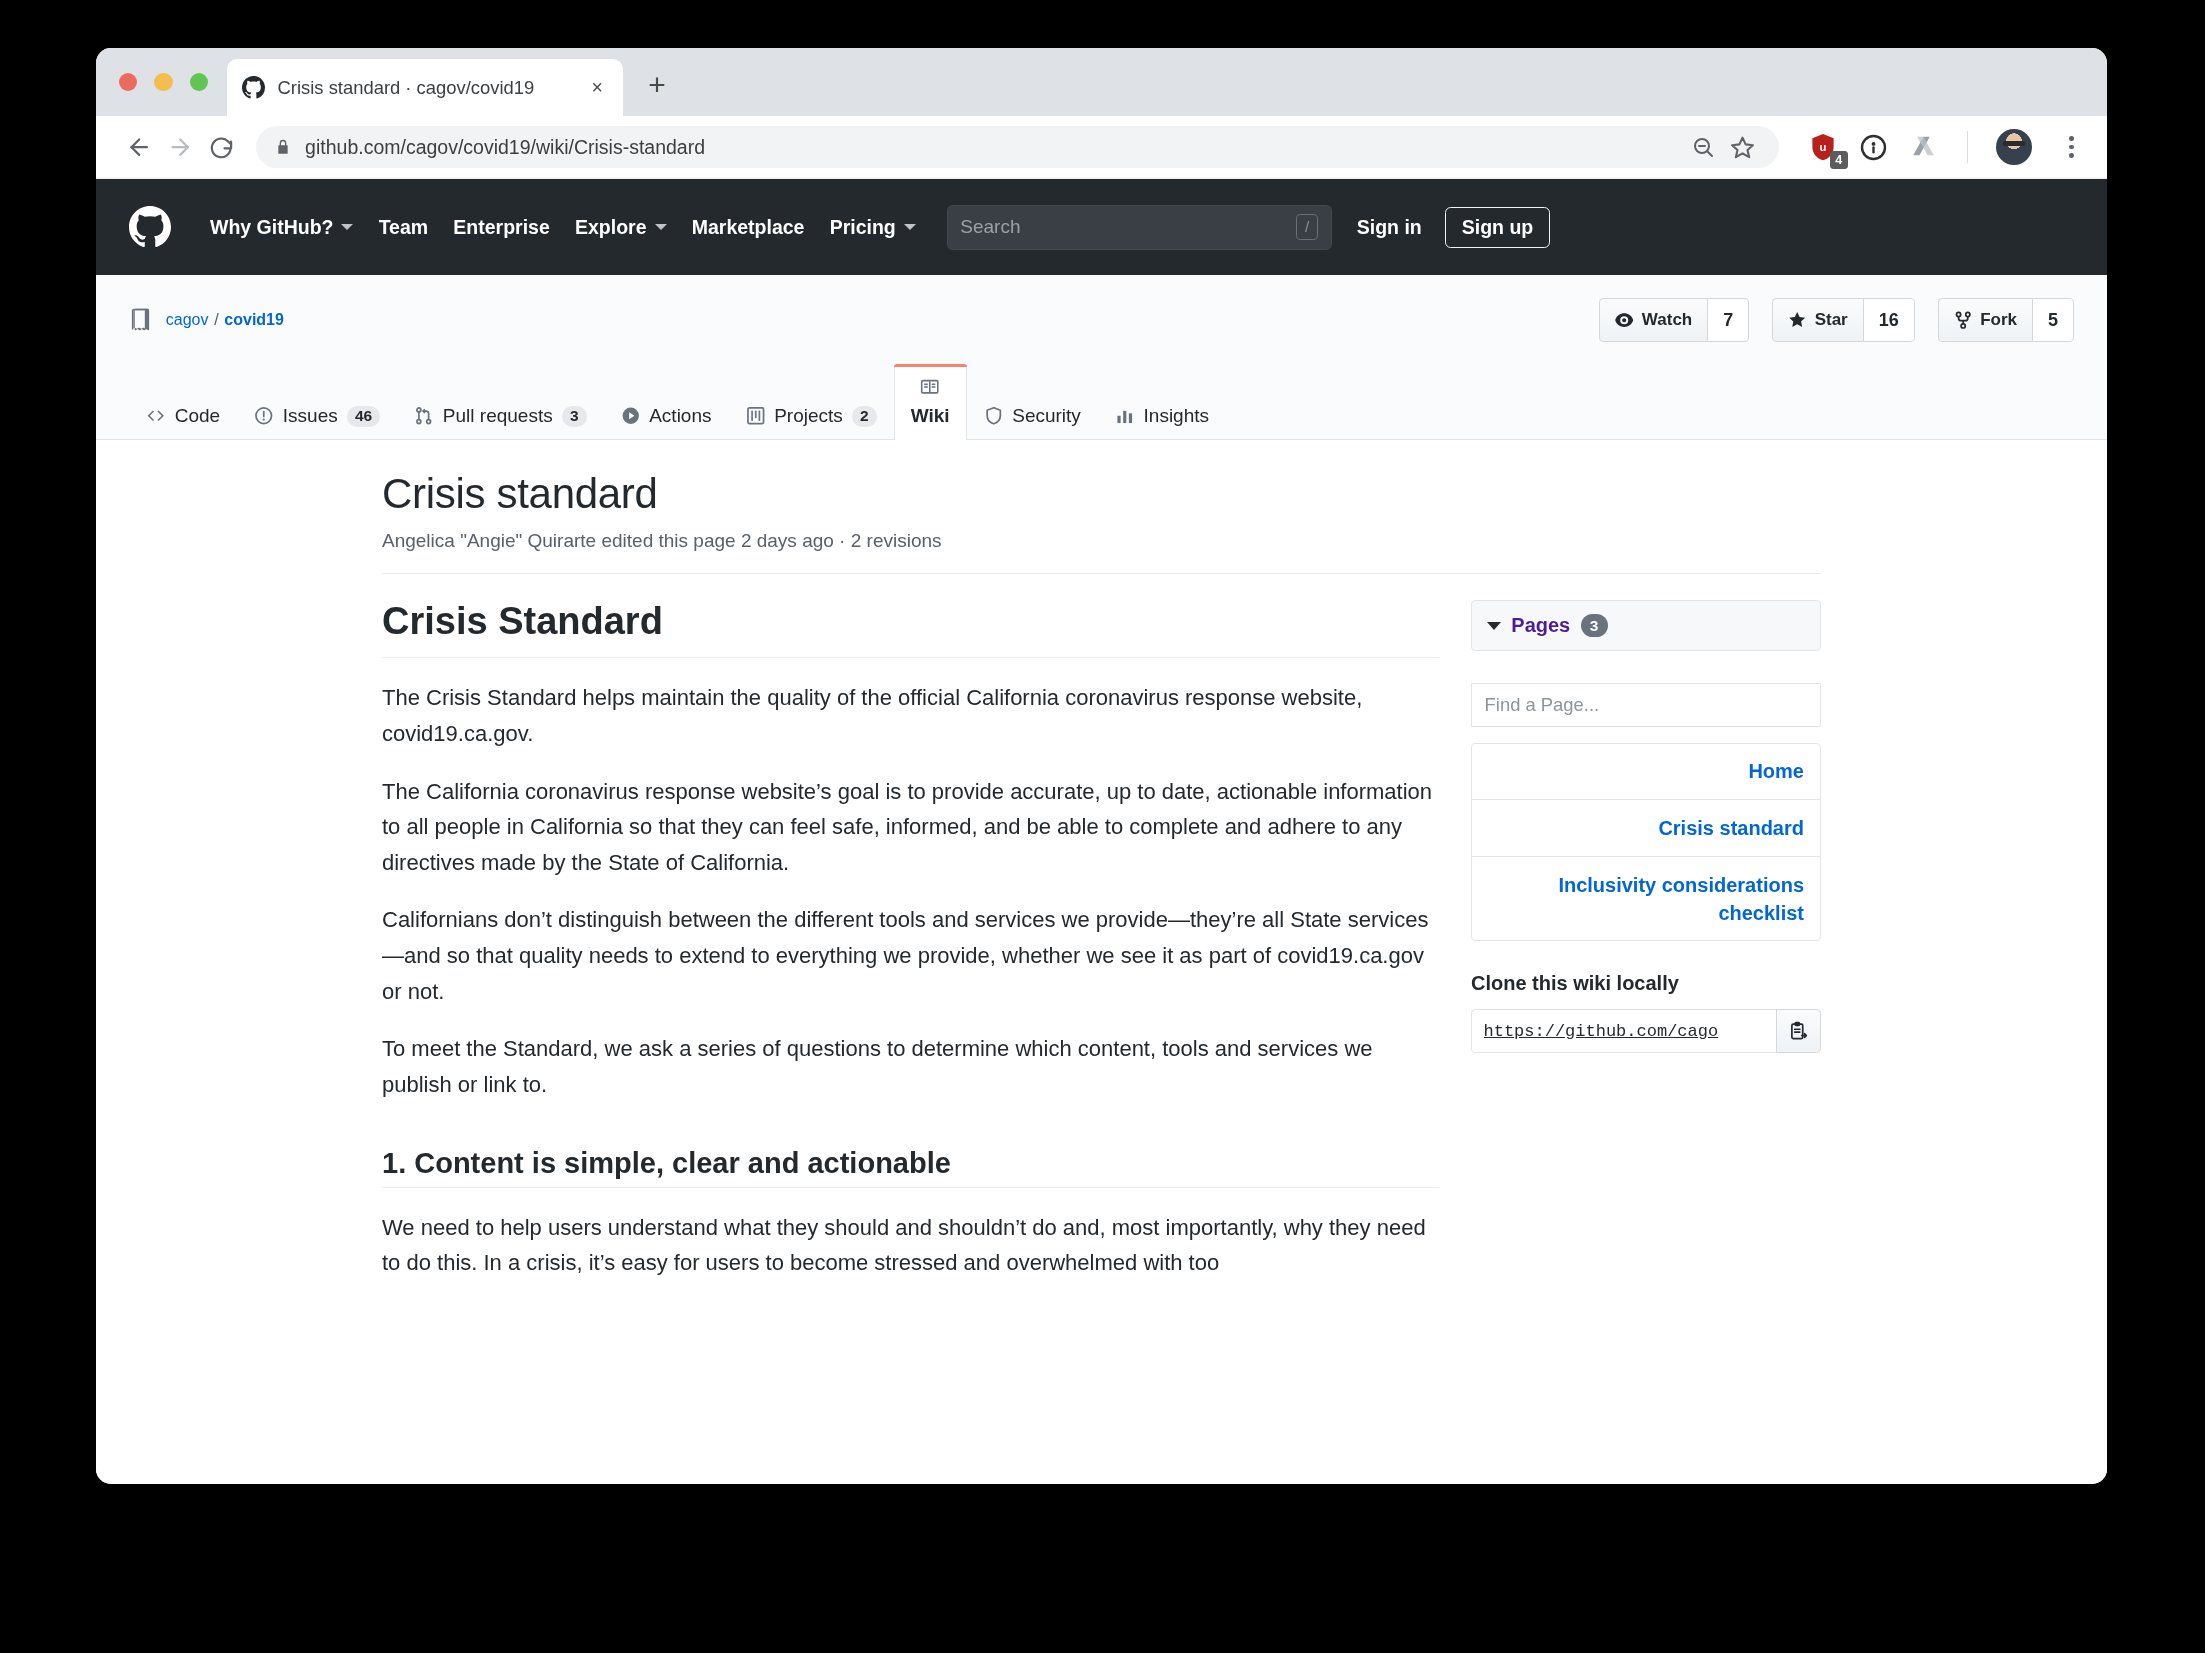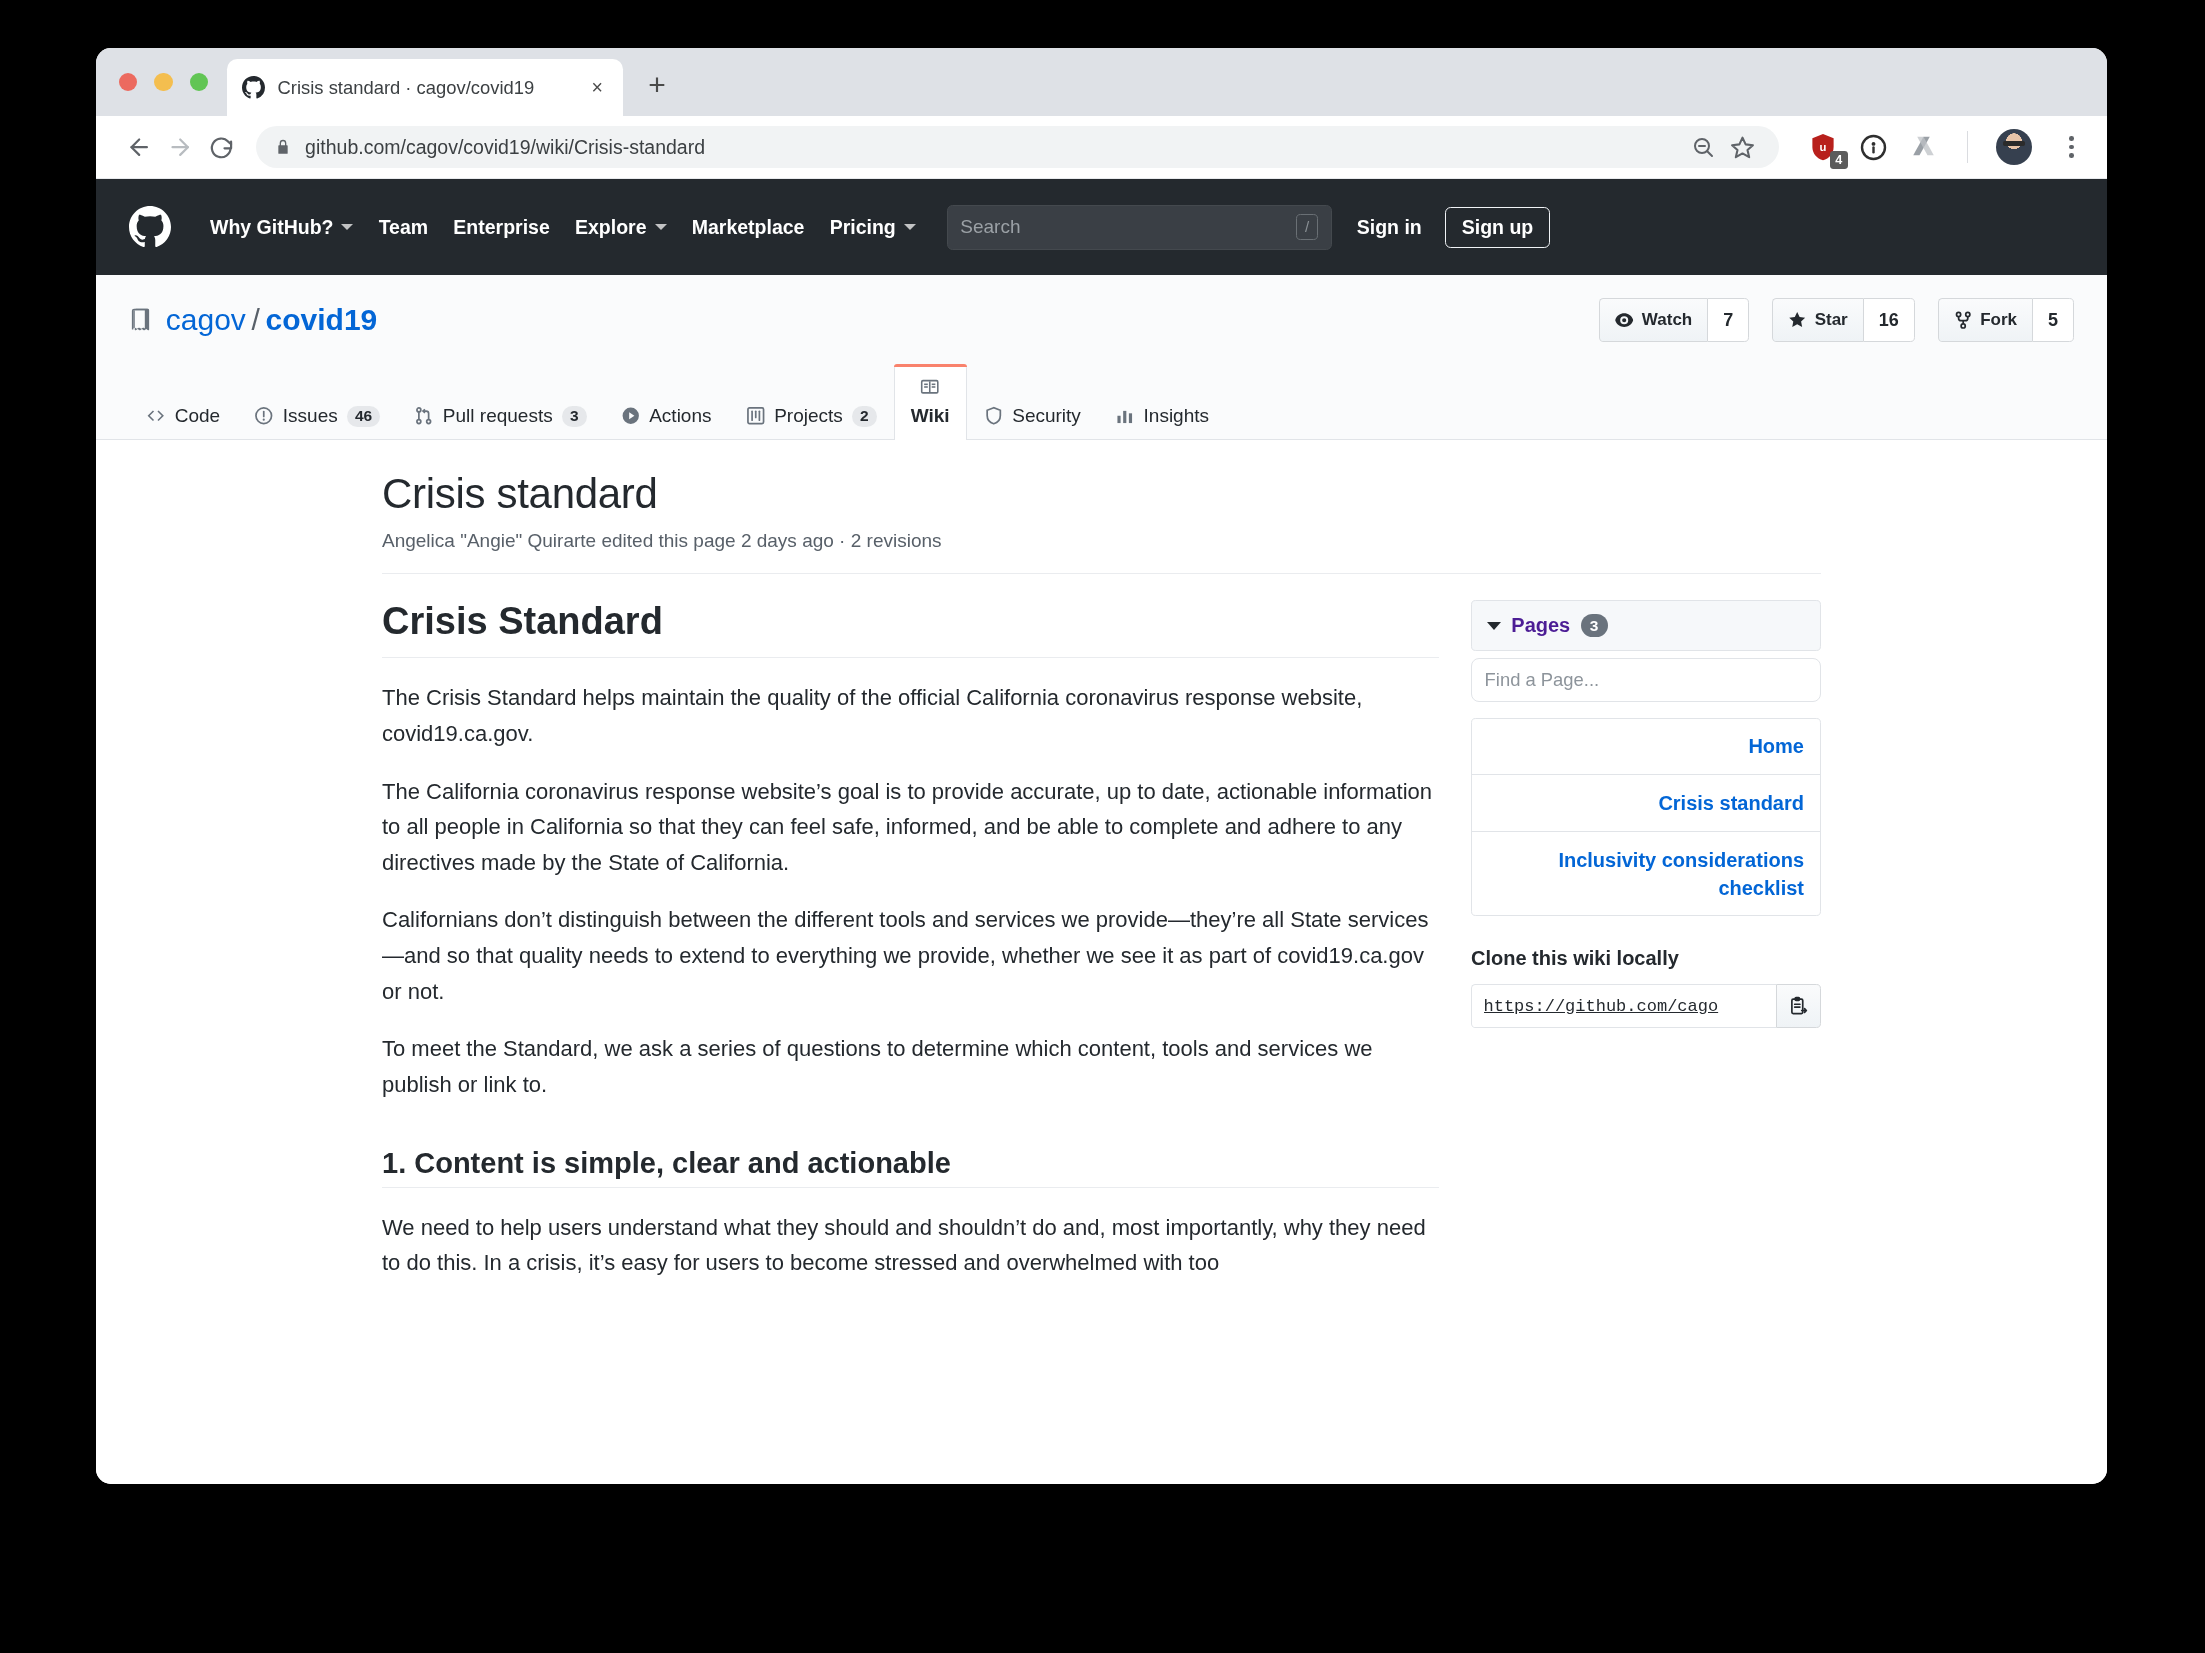--- a/index.html
+++ b/index.html
@@ -180,21 +180,21 @@
   }
 
   
   .repo-header {
     background: #fafbfc;
     border-bottom: 1.1px solid #e1e4e8;
     padding: 23px 33px 0 33px;
   }
   .repo-title-row { display: flex; align-items: center; }
   .repo-icon { width: 23px; height: 26.4px; flex: 0 0 23px; color: #6a737d; }
-  .repo-path { margin-left: 13.8px; font-size: 30px; white-space: nowrap; }
+  .repo-path { margin-left: 13.8px; font-size: 16px; white-space: nowrap; }
   .repo-path a { color: #0366d6; text-decoration: none; }
   .repo-path .owner { font-weight: 400; }
   .repo-path .sep { color: #586069; font-weight: 300; margin: 0 5.7px; }
   .repo-path .name { font-weight: bold; }
 
   .repo-actions { margin-left: auto; display: flex; gap: 23px; }
   .btn-group { display: flex; align-items: stretch; height: 44px; }
   .btn-main {
     background: linear-gradient(#fafbfc, #eff3f6);
     border: 1.1px solid #d5d8db;
@@ -291,23 +291,23 @@
     border-right: 7.5px solid transparent;
     border-top: 8.6px solid #24292e;
   }
   .pages-label { font-size: 20px; font-weight: bold; color: #4c1d95; }
   .pages-count {
     background: #6a737d; color: #fff;
     font-size: 15.5px; font-weight: bold;
     border-radius: 12.6px; padding: 2.3px 9.2px;
   }
   .findpage {
-    margin-top: 7px;
+    margin-top: 32px;
     width: 100%; height: 44px;
-    border: 1.1px solid #e1e4e8; border-radius: 8px;
+    border: 1.1px solid #e1e4e8; border-radius: 1px;
     padding: 0 12.6px;
     font-size: 18.4px; color: #6a737d;
     font-family: "Liberation Sans", sans-serif;
     background: #fff;
   }
   .findpage::placeholder { color: #8d949b; }
   .pagelist {
     margin-top: 16px;
     border: 1.1px solid #e1e4e8;
     border-radius: 4.6px;

